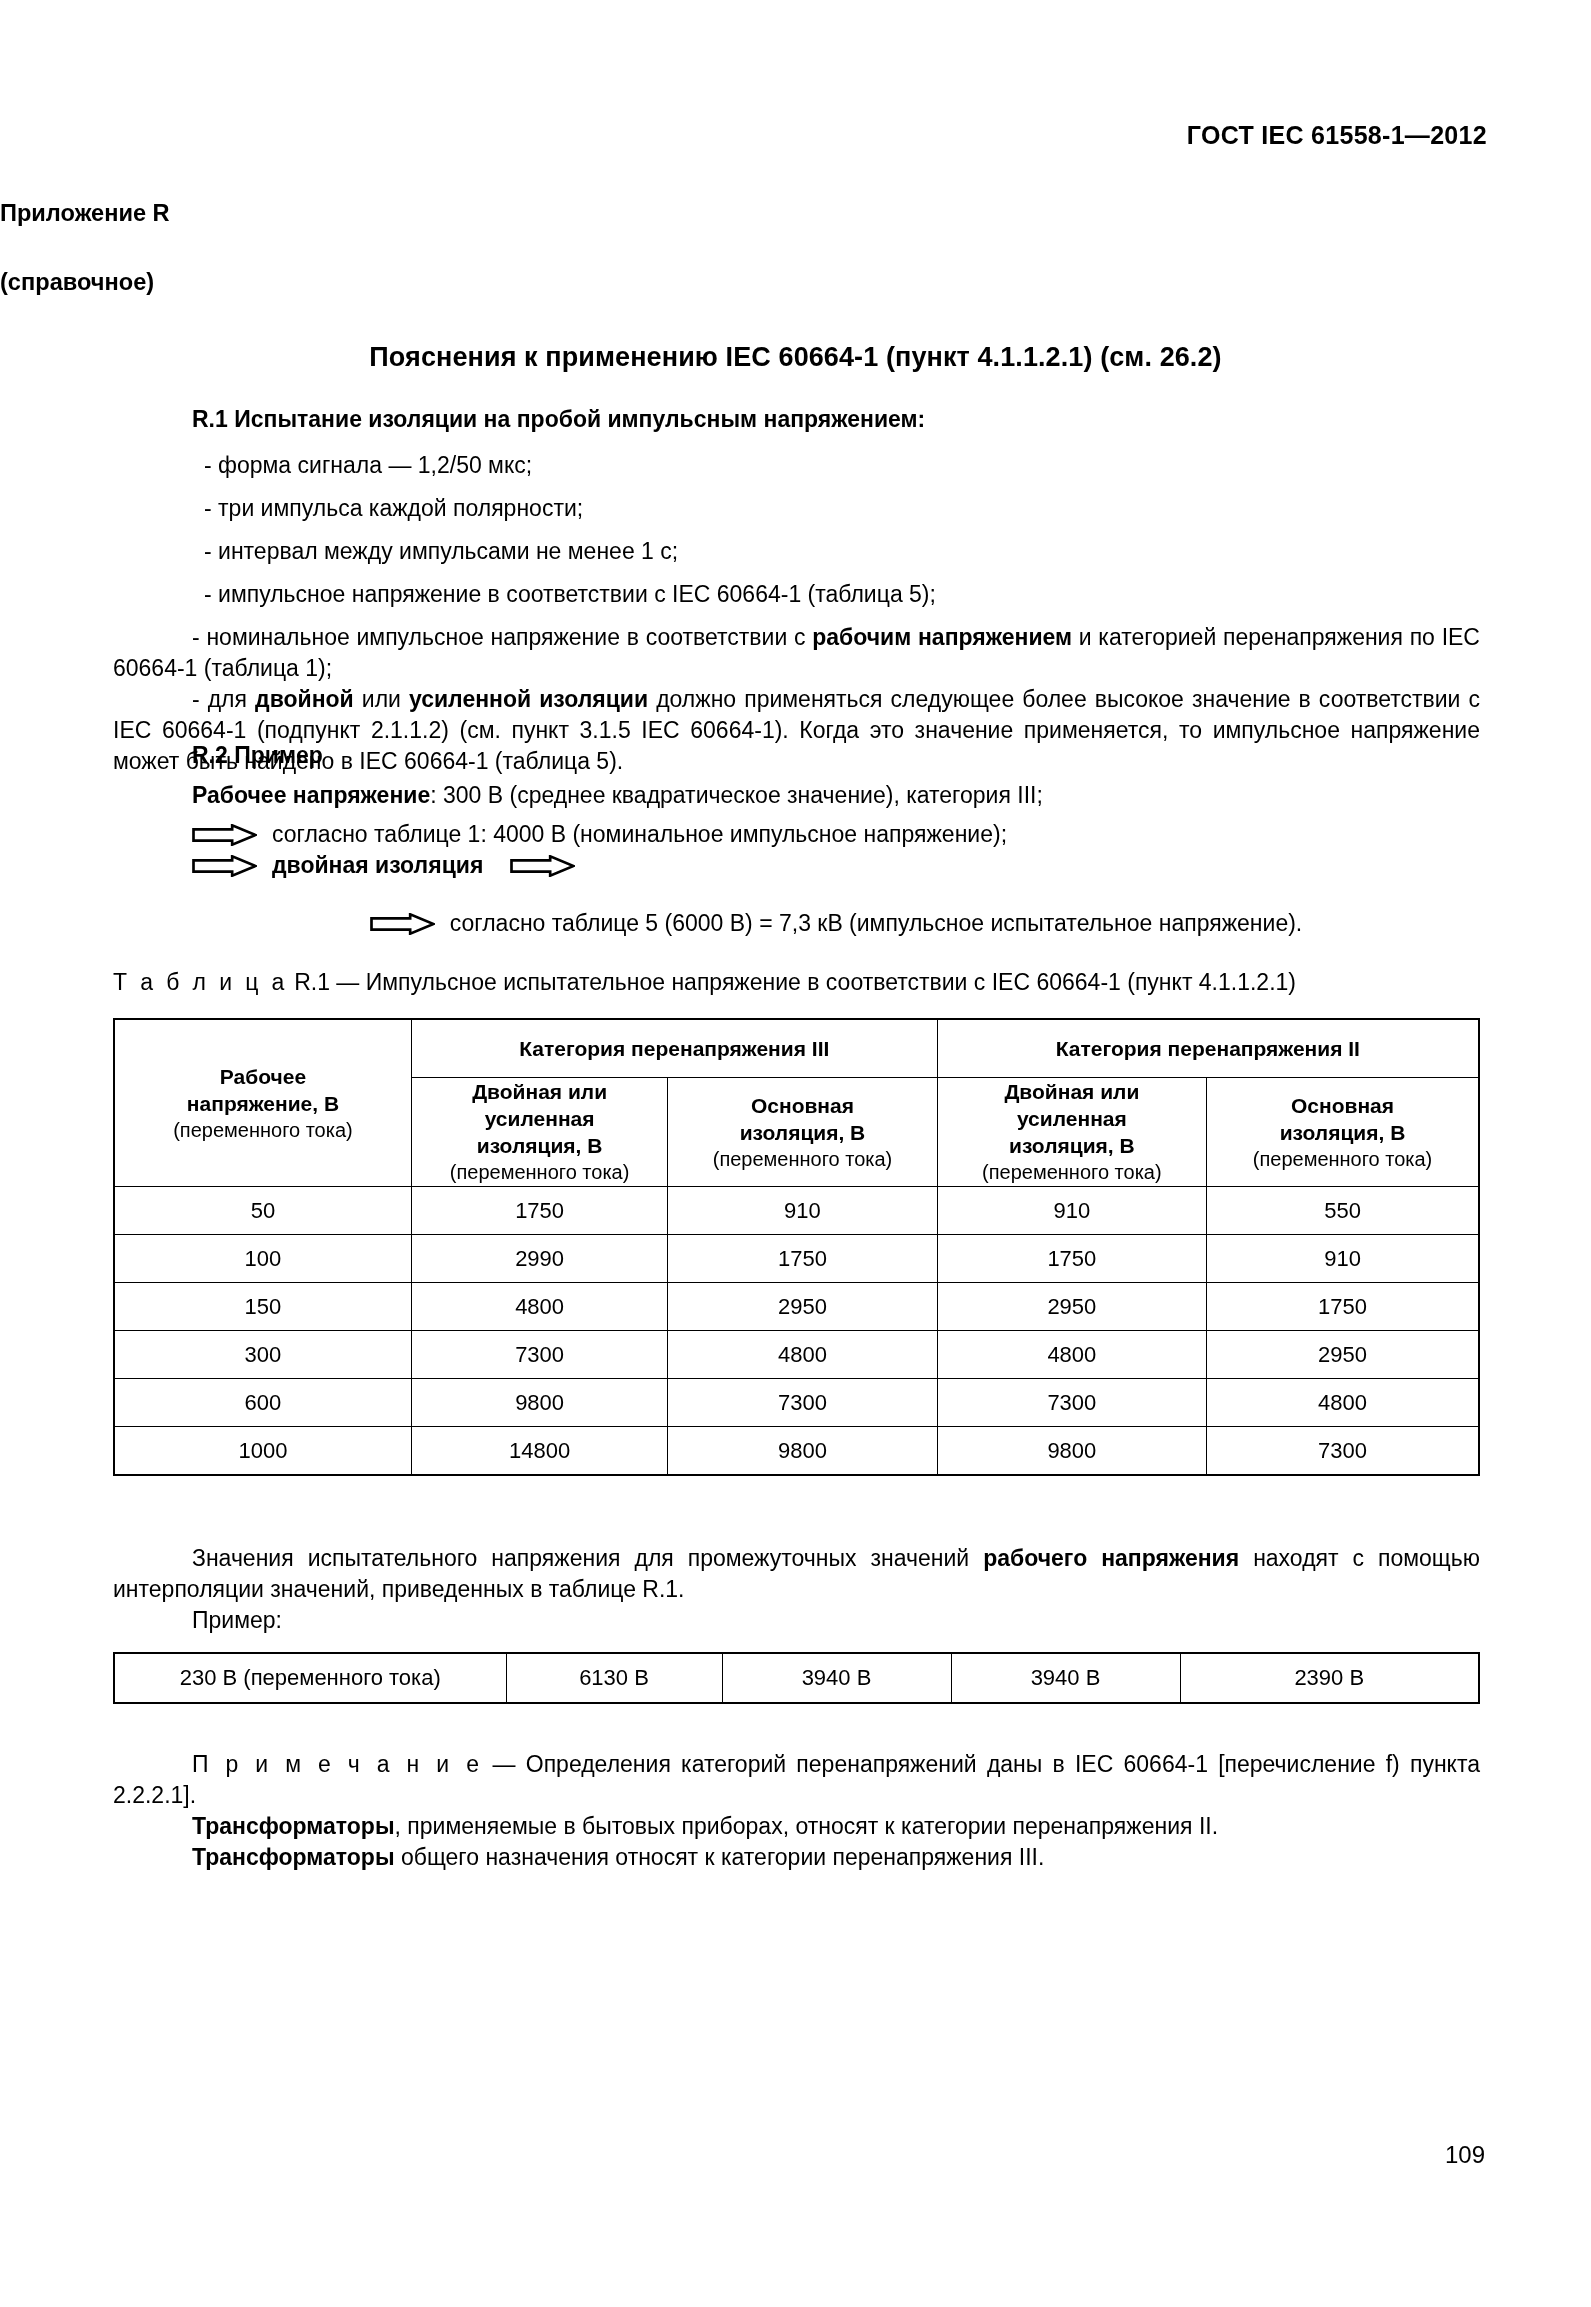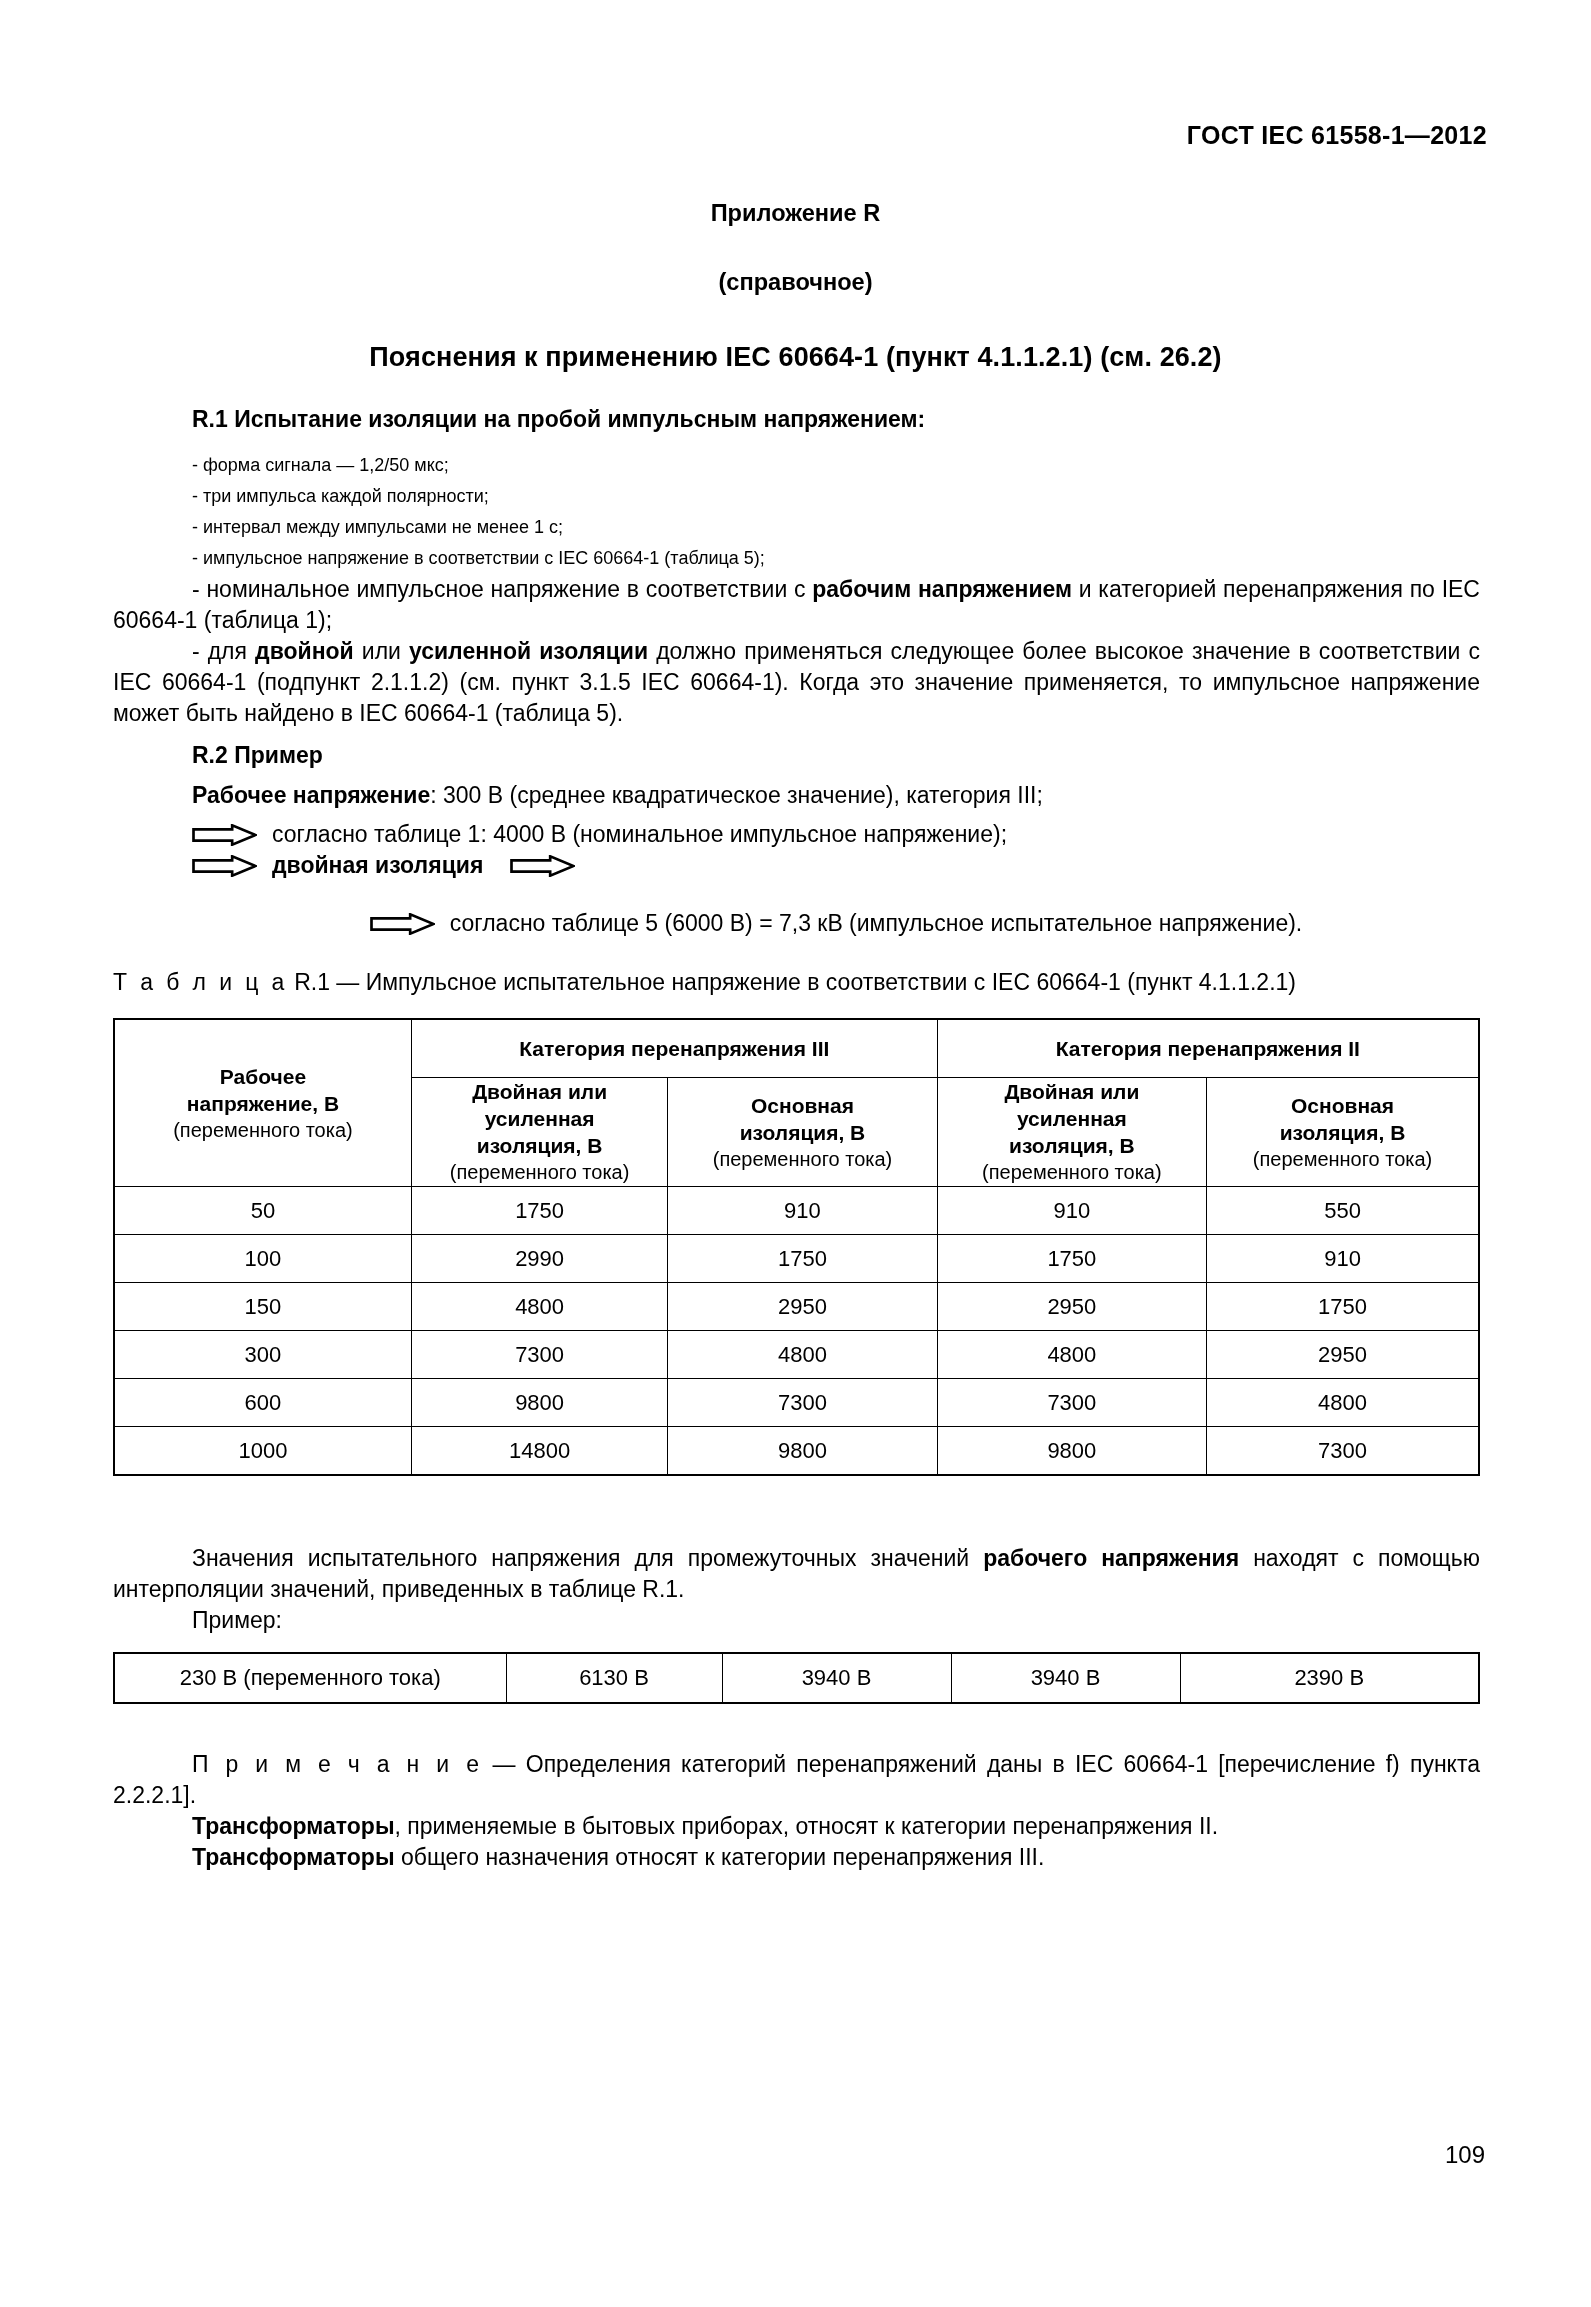--- a/index.html
+++ b/index.html
@@ -32,21 +32,21 @@
     letter-spacing: 0.3px;
     white-space: nowrap;
   }
 
   
   .annex-block {
     position: absolute;
     top: 197px;
     left: 0;
     right: 0;
-    text-align: center;
+    text-align: left;
   }
   .annex-title {
     font-size: 23.6px;
     font-weight: bold;
     line-height: 33px;
   }
   .annex-sub {
     font-size: 23.6px;
     font-weight: bold;
     line-height: 33px;
@@ -74,23 +74,23 @@
   .b { font-weight: bold; }
 
   .sec-head {
     font-size: 23px;
     font-weight: bold;
     line-height: 31px;
     margin: 0;
     padding-left: 79px;
   }
   .dash-item {
-    font-size: 18px;
-    line-height: 31px;
-    margin: 0;
+    font-size: 23px;
+    line-height: 31px;
+    margin: 12px;
     padding-left: 79px;
   }
 
   
   .arrow-row {
     display: flex;
     align-items: center;
     font-size: 23px;
     line-height: 31px;
     padding-left: 79px;

